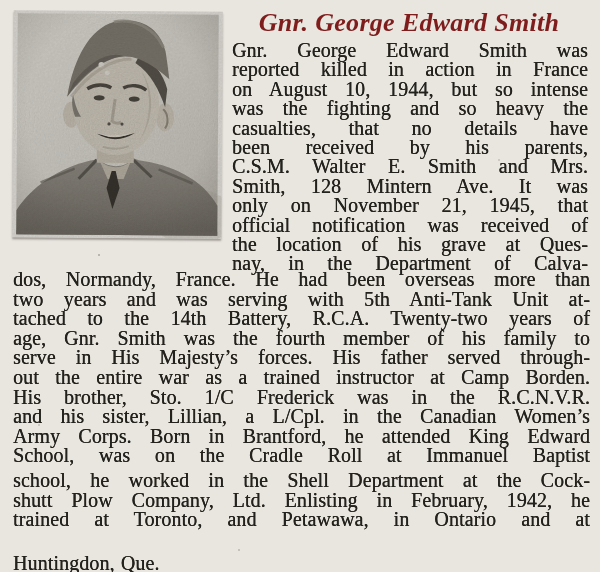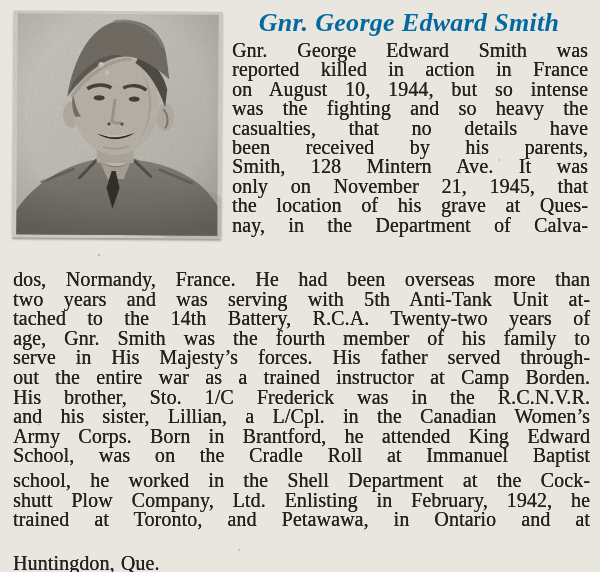--- a/index.html
+++ b/index.html
@@ -34,21 +34,21 @@
     background:var(--photoBorder,#e3e0da);
   }
   .photo svg{display:block;width:100%;height:100%;}
   .title{
     position:absolute;left:230px;top:6px;width:358px;
     margin:0;
     font-size:26px;line-height:34px;
     font-style:italic;font-weight:bold;
     text-align:center;
     letter-spacing:.3px;
-    color:#0369a1;
+    color:#7f1d1d;
   }
   .textblock{
     position:absolute;
     font-size:20px;
     letter-spacing:.1px;
     word-spacing:1px;
     text-shadow:.2px 0 0 currentColor;
   }
   .col-text{left:232px;top:41px;width:356px;line-height:19.4px;}
   .full-text{left:13px;top:270px;width:577px;line-height:19.6px;}
@@ -140,22 +140,24 @@
 
   <h1 class="title">Gnr. George Edward Smith</h1>
 
   <div class="textblock col-text">
       <div class="line">Gnr. George Edward Smith was</div>
       <div class="line">reported killed in action in France</div>
       <div class="line">on August 10, 1944, but so intense</div>
       <div class="line">was the fighting and so heavy the</div>
       <div class="line">casualties, that no details have</div>
       <div class="line">been received by his parents,</div>
+      <div class="line">C.S.M. Walter E. Smith and Mrs.</div>
       <div class="line">Smith, 128 Mintern Ave. It was</div>
       <div class="line">only on November 21, 1945, that</div>
+      <div class="line">official notification was received of</div>
       <div class="line">the location of his grave at Ques-</div>
       <div class="line">nay, in the Department of Calva-</div>
     </div>
 
   <div class="textblock full-text">
       <div class="line">dos, Normandy, France. He had been overseas more than</div>
       <div class="line">two years and was serving with 5th Anti-Tank Unit at-</div>
       <div class="line">tached to the 14th Battery, R.C.A. Twenty-two years of</div>
       <div class="line">age, Gnr. Smith was the fourth member of his family to</div>
       <div class="line">serve in His Majesty’s forces. His father served through-</div>

